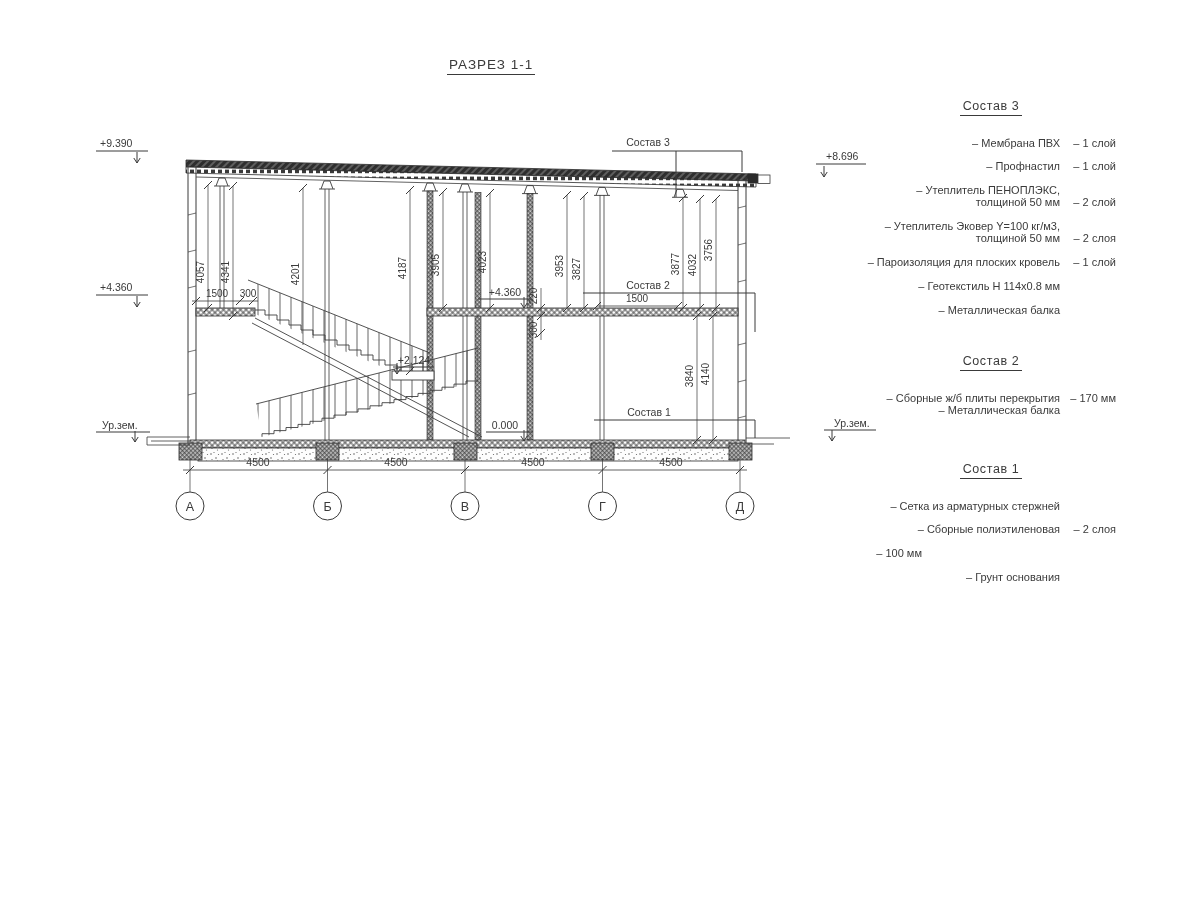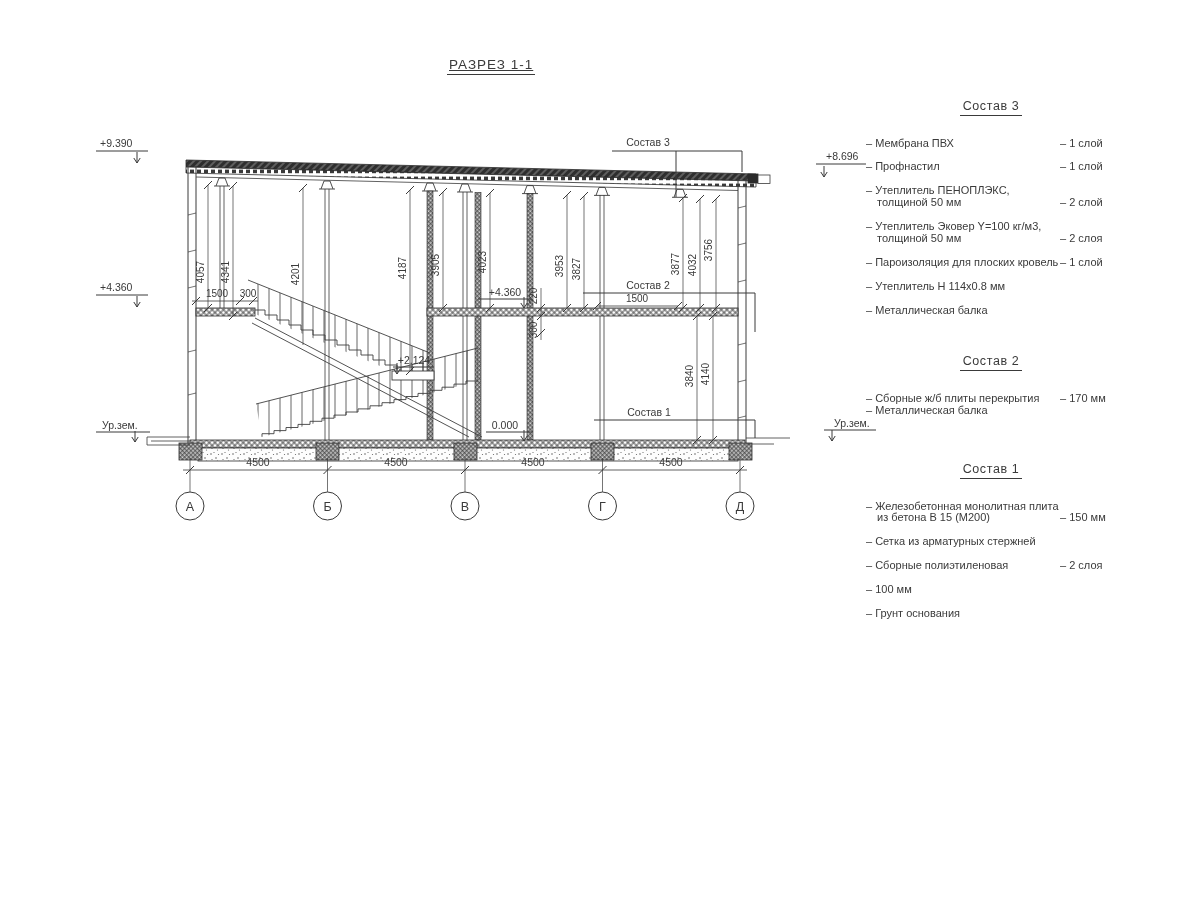--- a/index.html
+++ b/index.html
@@ -1,25 +1,25 @@
 <!DOCTYPE html>
 <html><head>
 <meta charset="utf-8">
 <style>
   html,body{margin:0;padding:0;background:#fff;}
   .page{position:relative;width:1200px;height:900px;background:#fff;overflow:hidden;
         font-family:"Liberation Sans",sans-serif;color:#3a3a3a;}
   .drawing-title{position:absolute;left:447px;top:57px;font-size:13.5px;letter-spacing:1px;
-        color:#3a3a3a;border-bottom:1.2px solid #3a3a3a;padding:0 2px 2px 2px;text-decoration:underline;}
+        color:#3a3a3a;border-bottom:1.2px solid #3a3a3a;padding:0 2px 2px 2px;}
   svg{position:absolute;left:0;top:0;}
   svg text{font-family:"Liberation Sans",sans-serif;fill:#3a3a3a;}
   .legend{position:absolute;left:866px;width:250px;font-size:11px;line-height:1.08;color:#3a3a3a;}
   .panel-title{width:100%;text-align:center;margin-bottom:24px;}
   .panel-title span{font-size:12.5px;letter-spacing:.6px;border-bottom:1.1px solid #3a3a3a;padding:0 3px 2px 3px;}
-  .row{display:flex;align-items:flex-end;margin-top:12px;}
+  .row{display:flex;align-items:flex-end;margin-top:12px;text-align:right;}
   .row .nm{flex:1;white-space:pre-line;padding-left:11px;text-indent:-11px;}
   .row .vl{width:56px;flex:none;}
   #panel-s3{top:100px;}
   #panel-s2{top:355px;}
   #panel-s1{top:463px;}
   #panel-s2 .row.tight{margin-top:1px;}
 </style>
 </head>
 <body>
 
@@ -387,21 +387,21 @@
     <div class="row">
         <div class="nm">– Утеплитель Эковер Y=100 кг/м3,
 толщиной 50 мм</div>
         <div class="vl">– 2 слоя</div>
       </div>
     <div class="row">
         <div class="nm">– Пароизоляция для плоских кровель</div>
         <div class="vl">– 1 слой</div>
       </div>
     <div class="row">
-        <div class="nm">– Утеплитель Н 114х0.8 мм</div>
+        <div class="nm">– Геотекстиль Н 114х0.8 мм</div>
         <div class="vl"></div>
       </div>
     <div class="row">
         <div class="nm">– Металлическая балка</div>
         <div class="vl"></div>
       </div>
   </div>
 
   <div class="legend" id="panel-s2">
     <div class="panel-title"><span>Состав 2</span></div>
@@ -411,25 +411,20 @@
       </div>
     <div class="row tight">
         <div class="nm">– Металлическая балка</div>
         <div class="vl"></div>
       </div>
   </div>
 
   <div class="legend" id="panel-s1">
     <div class="panel-title"><span>Состав 1</span></div>
     <div class="row">
-        <div class="nm">– Железобетонная  монолитная плита
-из бетона В 15 (М200)</div>
-        <div class="vl">– 150 мм</div>
-      </div>
-    <div class="row">
         <div class="nm">– Сетка из арматурных стержней</div>
         <div class="vl"></div>
       </div>
     <div class="row">
         <div class="nm">– Сборные полиэтиленовая</div>
         <div class="vl">– 2 слоя</div>
       </div>
     <div class="row">
         <div class="vl">– 100 мм</div>
       </div>

